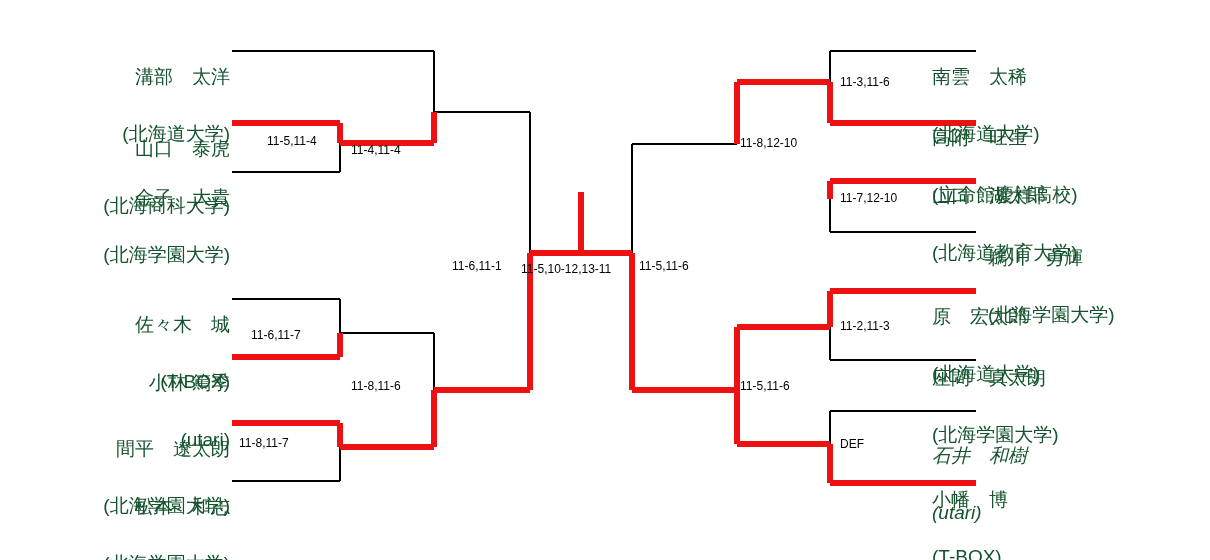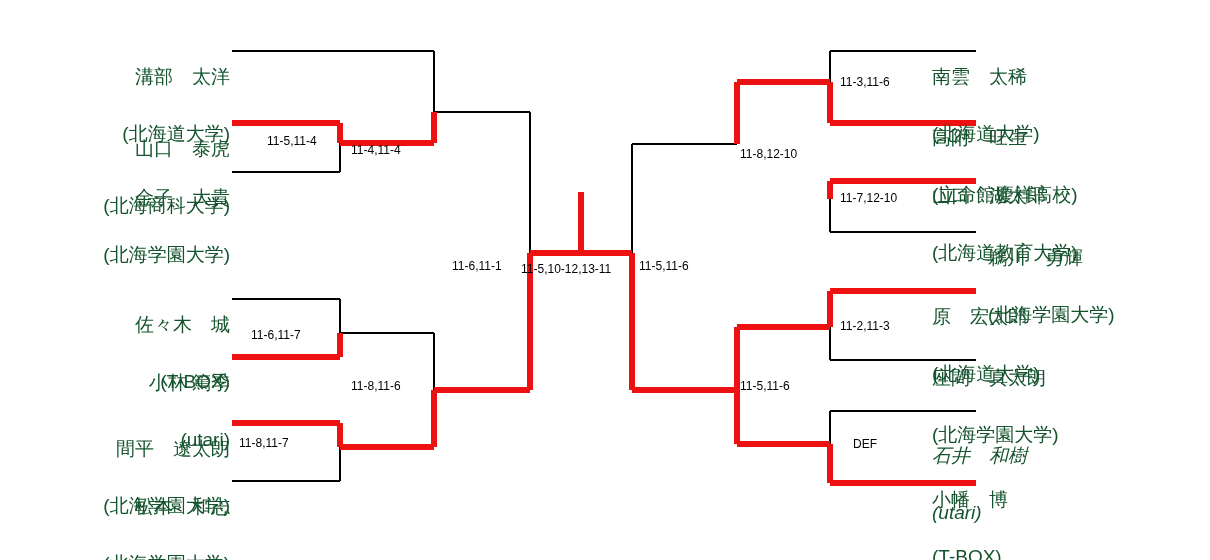--- a/index.html
+++ b/index.html
@@ -161,20 +161,20 @@
   <div class="sc" style="left:251px; top:133px;margin-left:16px;">11-5,11-4</div>
   <div class="sc" style="left:351px; top:97px;margin-top:45px;">11-4,11-4</div>
   <div class="sc" style="left:251px; top:327px;">11-6,11-7</div>
   <div class="sc" style="left:239px; top:435px;">11-8,11-7</div>
   <div class="sc" style="left:351px; top:378px;">11-8,11-6</div>
   <div class="sc" style="left:452px; top:258px;">11-6,11-1</div>
 
   <div class="sc" style="left:521px; top:261px;">11-5,10-12,13-11</div>
 
   <div class="sc" style="left:639px; top:258px;">11-5,11-6</div>
-  <div class="sc" style="left:740px; top:135px;margin-top:11px;">11-8,12-10</div>
+  <div class="sc" style="left:740px; top:135px;">11-8,12-10</div>
   <div class="sc" style="left:840px; top:74px;">11-3,11-6</div>
   <div class="sc" style="left:840px; top:190px;">11-7,12-10</div>
   <div class="sc" style="left:740px; top:378px;">11-5,11-6</div>
   <div class="sc" style="left:840px; top:318px;">11-2,11-3</div>
-  <div class="sc" style="left:840px; top:436px;margin-left:13px;">DEF</div>
+  <div class="sc" style="left:840px; top:436px;">DEF</div>
 
 </div>
 
 </body></html>

